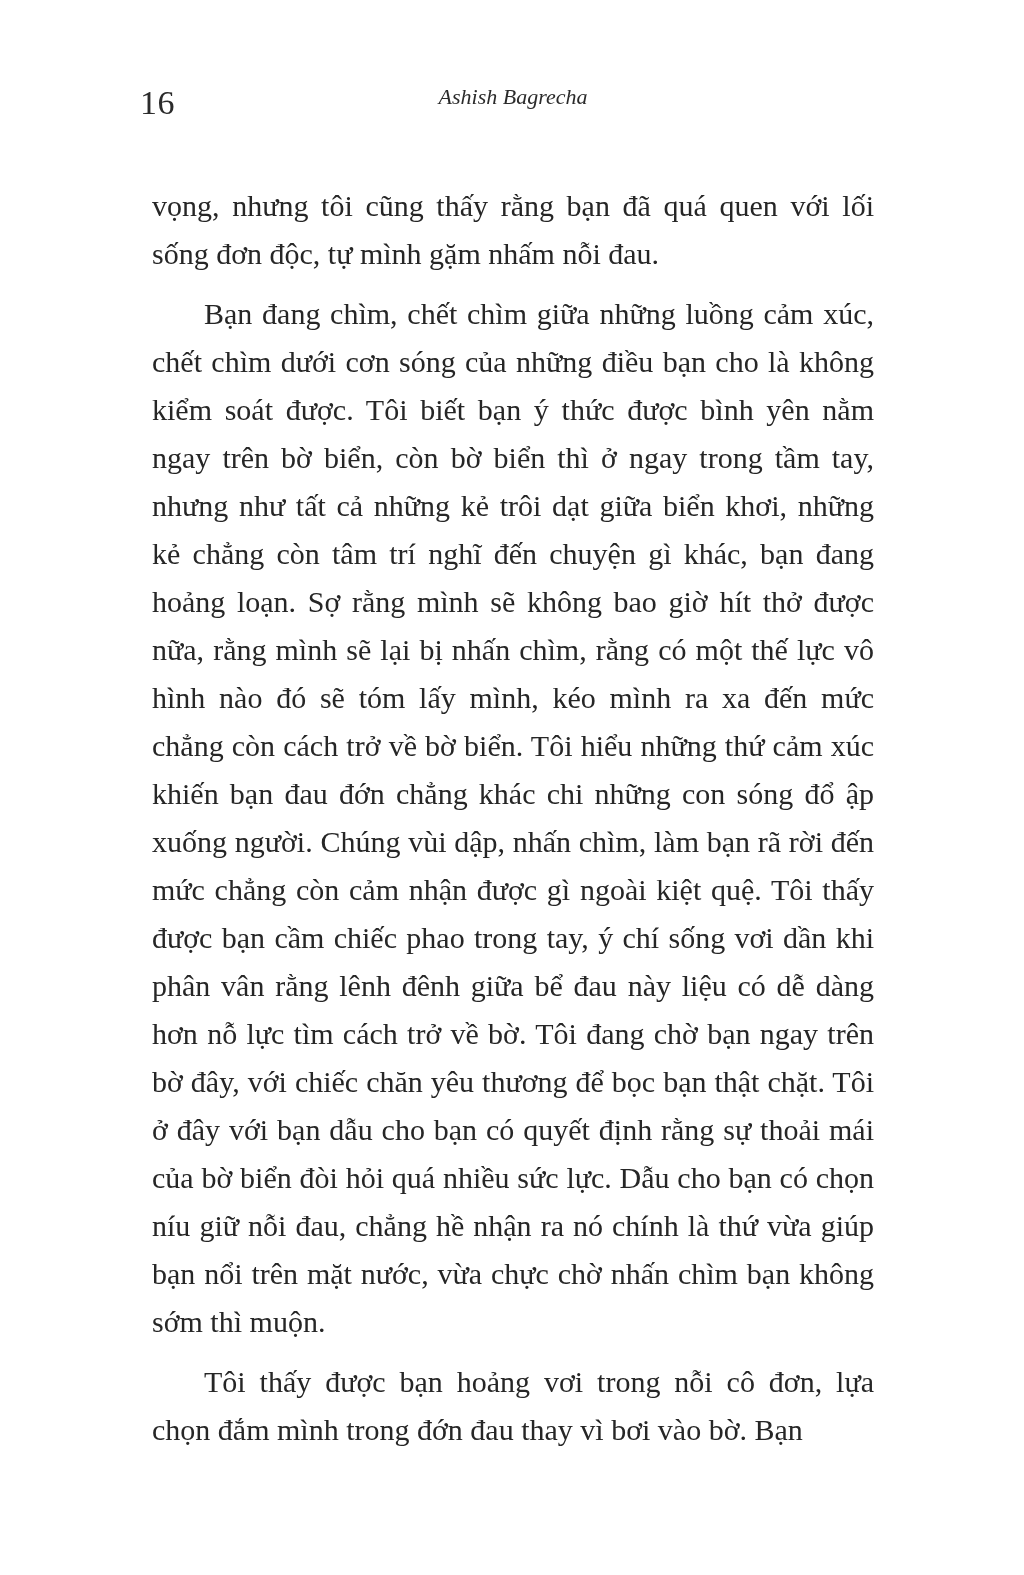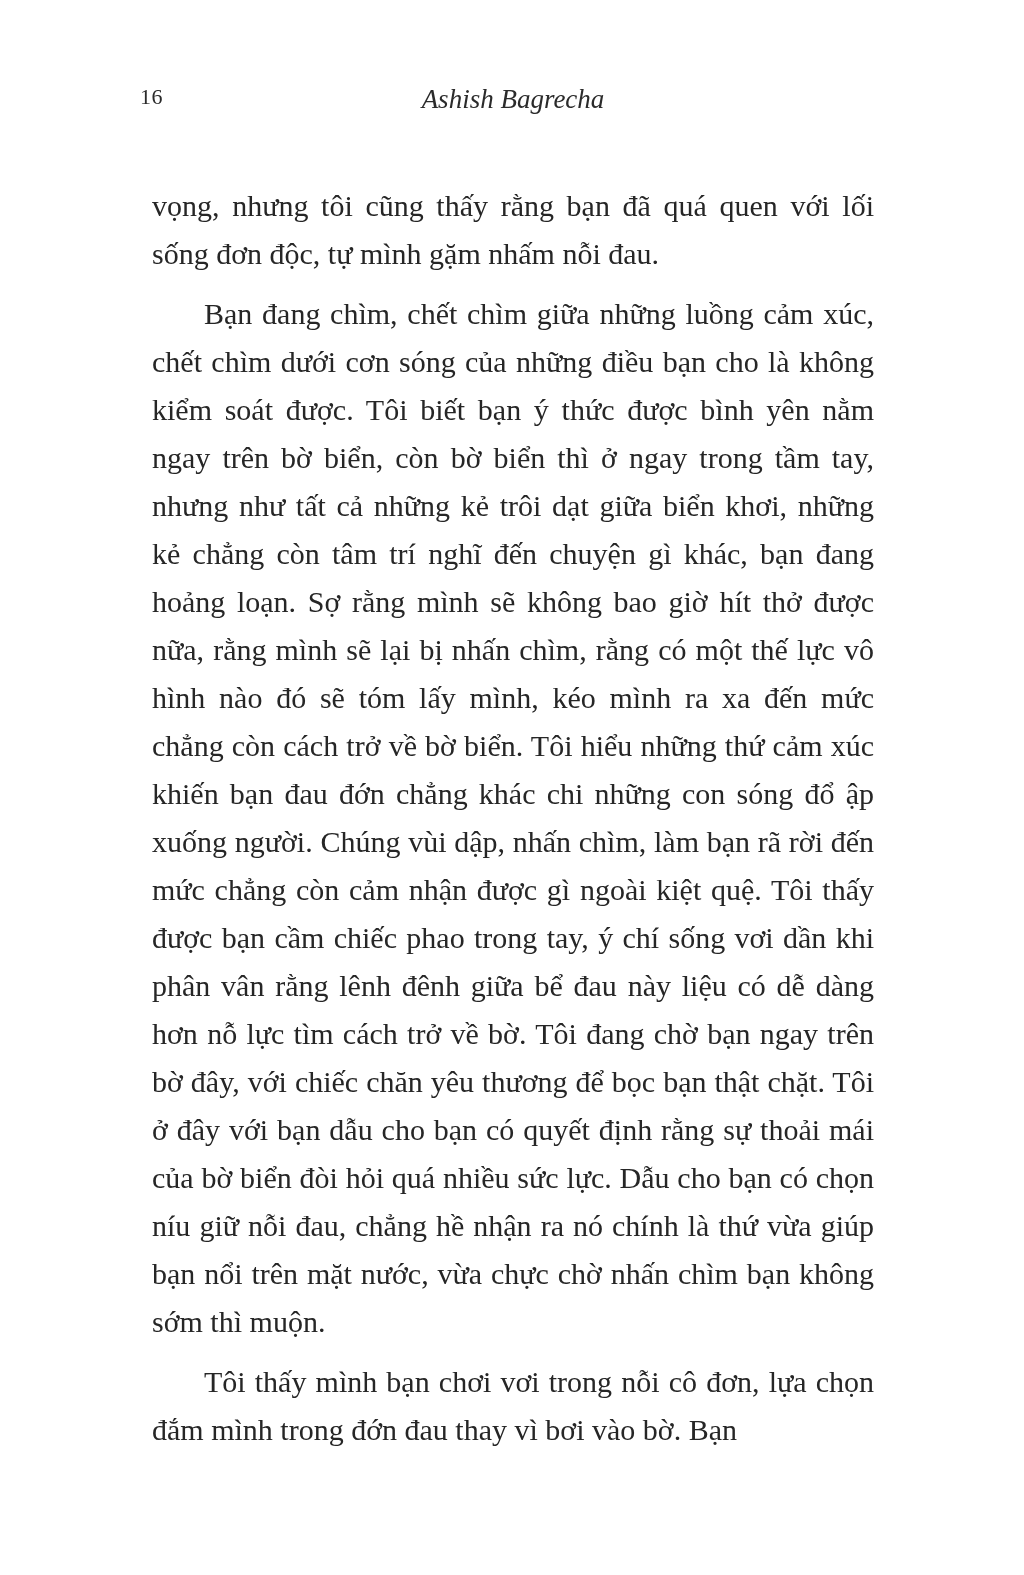--- a/index.html
+++ b/index.html
@@ -20,32 +20,32 @@
   }
   .running-head {
     position: relative;
     height: 40px;
     margin-bottom: 58px;
   }
   .page-number {
     position: absolute;
     left: 0;
     top: 0;
-    font-size: 22px;
+    font-size: 34px;
     letter-spacing: 0.5px;
     color: #2b2b2b;
   }
   .book-author {
     position: absolute;
     left: 0;
     right: 0;
     top: 0;
     text-align: center;
     font-style: italic;
-    font-size: 27px;
+    font-size: 22px;
     color: #2b2b2b;
   }
   .body-text p {
     margin: 12px;
     font-size: 30px;
     line-height: 48px;
     text-align: justify;
     text-justify: inter-word;
     color: #262626;
   }
@@ -59,16 +59,16 @@
 <div class="page">
 
   <div class="running-head">
     <span class="page-number">16</span>
     <span class="book-author">Ashish Bagrecha</span>
   </div>
 
   <div class="body-text">
     <p>vọng, nhưng tôi cũng thấy rằng bạn đã quá quen với lối sống đơn độc, tự mình gặm nhấm nỗi đau.</p>
     <p class="indent">Bạn đang chìm, chết chìm giữa những luồng cảm xúc, chết chìm dưới cơn sóng của những điều bạn cho là không kiểm soát được. Tôi biết bạn ý thức được bình yên nằm ngay trên bờ biển, còn bờ biển thì ở ngay trong tầm tay, nhưng như tất cả những kẻ trôi dạt giữa biển khơi, những kẻ chẳng còn tâm trí nghĩ đến chuyện gì khác, bạn đang hoảng loạn. Sợ rằng mình sẽ không bao giờ hít thở được nữa, rằng mình sẽ lại bị nhấn chìm, rằng có một thế lực vô hình nào đó sẽ tóm lấy mình, kéo mình ra xa đến mức chẳng còn cách trở về bờ biển. Tôi hiểu những thứ cảm xúc khiến bạn đau đớn chẳng khác chi những con sóng đổ ập xuống người. Chúng vùi dập, nhấn chìm, làm bạn rã rời đến mức chẳng còn cảm nhận được gì ngoài kiệt quệ. Tôi thấy được bạn cầm chiếc phao trong tay, ý chí sống vơi dần khi phân vân rằng lênh đênh giữa bể đau này liệu có dễ dàng hơn nỗ lực tìm cách trở về bờ. Tôi đang chờ bạn ngay trên bờ đây, với chiếc chăn yêu thương để bọc bạn thật chặt. Tôi ở đây với bạn dẫu cho bạn có quyết định rằng sự thoải mái của bờ biển đòi hỏi quá nhiều sức lực. Dẫu cho bạn có chọn níu giữ nỗi đau, chẳng hề nhận ra nó chính là thứ vừa giúp bạn nổi trên mặt nước, vừa chực chờ nhấn chìm bạn không sớm thì muộn.</p>
-    <p class="indent">Tôi thấy mình bạn chơi vơi trong nỗi cô đơn, lựa chọn đắm mình trong đớn đau thay vì bơi vào bờ. Bạn</p>
+    <p class="indent">Tôi thấy được bạn hoảng vơi trong nỗi cô đơn, lựa chọn đắm mình trong đớn đau thay vì bơi vào bờ. Bạn</p>
   </div>
 
 </div>
 
 </body></html>

